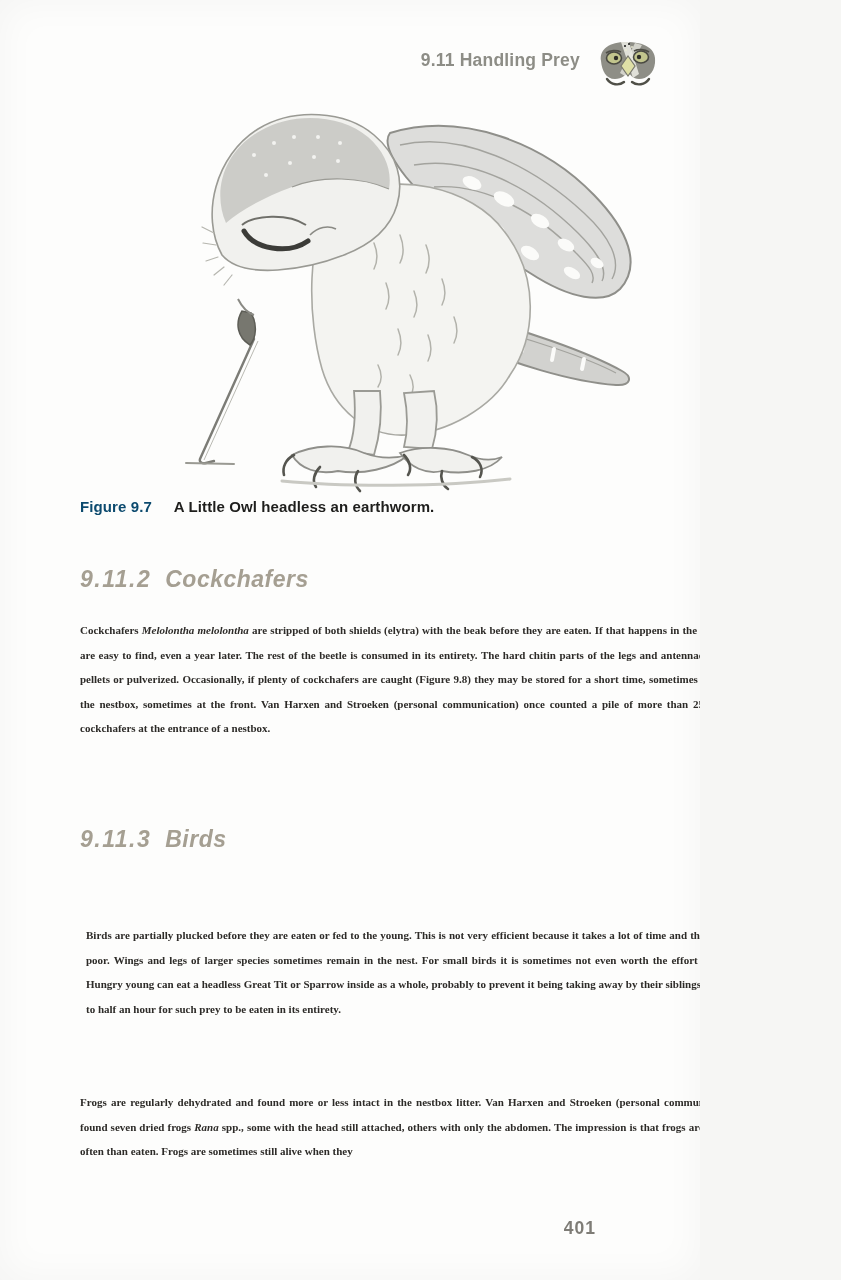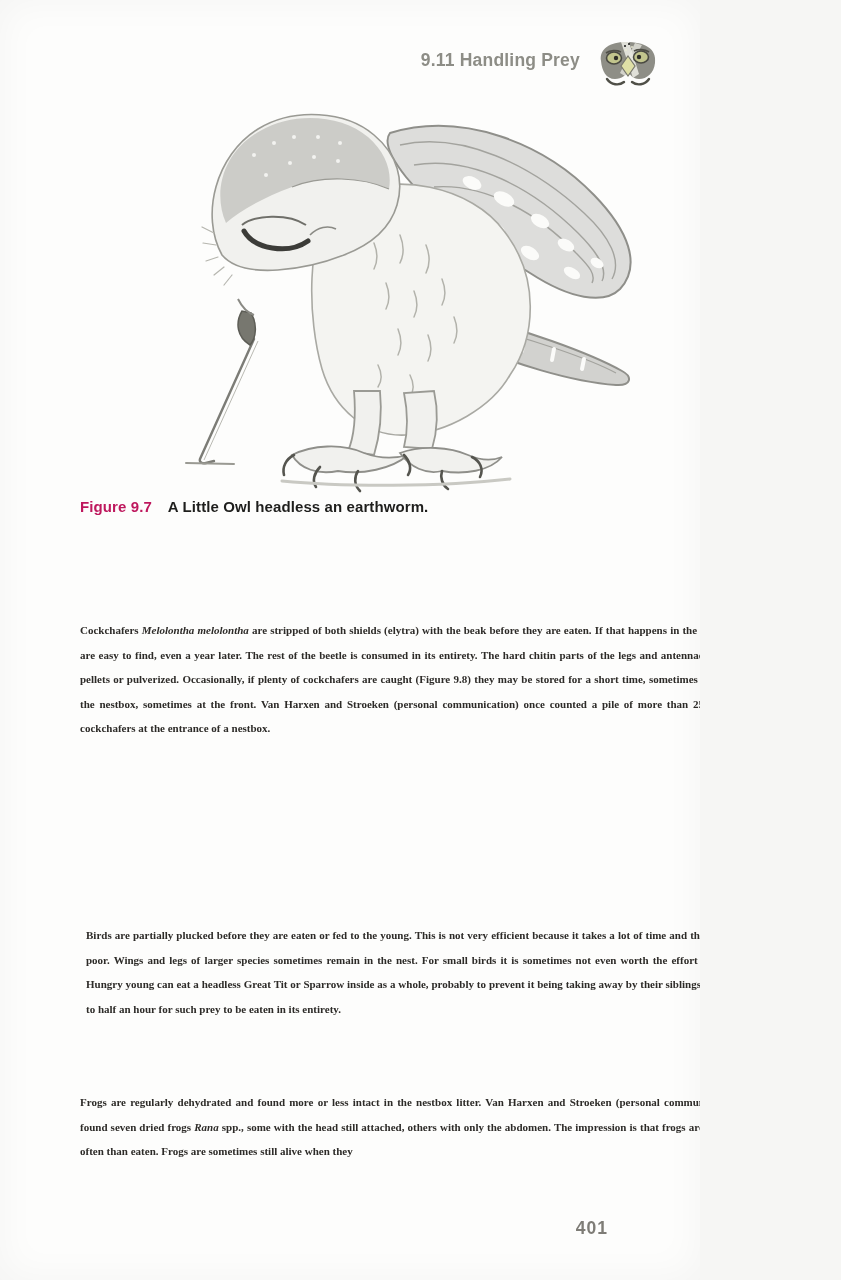--- a/index.html
+++ b/index.html
@@ -22,21 +22,21 @@
   .running-header .title{
     color:#8d8d86;font-size:17.5px;letter-spacing:0.2px;
     padding-bottom:6px;
   }
   
   .figure-art{position:absolute;left:142px;top:103px;width:520px;height:390px;}
   .figure-caption{
     position:absolute;left:80px;top:498px;width:620px;
     font-size:15px;color:#1e1e1c;letter-spacing:0.1px;
   }
-  .figure-caption .fig-label{color:#be185d;margin-right:16px;}
+  .figure-caption .fig-label{color:#0c4a6e;margin-right:22px;}
   
   .sec-heading{
     position:absolute;left:80px;width:600px;
     font-style:italic;font-size:23px;color:#a59f92;
     letter-spacing:0.5px;
   }
   .sec-heading .num{margin-right:14px;letter-spacing:1.5px;}
   .para{
     position:absolute;left:80px;width:686px;
     font-family:"Liberation Serif", serif;
@@ -44,21 +44,21 @@
     text-align:justify;
   }
   .para .it{font-style:italic;}
   #h-cockchafers{top:566px;}
   #p-cockchafers{top:607px;}
   #h-birds{top:826px;}
   #p-birds{top:912px;margin-left:6px;}
   #h-frogs{top:1036px;}
   #p-frogs{top:1076px;margin-top:14px;}
   .page-number{
-    position:absolute;top:1218px;right:92px;
+    position:absolute;top:1218px;right:104px;
     color:#7e7c76;font-size:17.5px;letter-spacing:1px;
   }
   svg{display:block;}
 </style>
 </head>
 <body>
 
 <div class="page">
 
   <div class="running-header">
@@ -184,21 +184,27 @@
       </g>
 
       <path d="M140,378 C200,384 300,384 368,376" fill="none" stroke="#c9c9c3" stroke-width="3" stroke-linecap="round"></path>
     </svg>
   </div>
 
   <div class="figure-caption">
     <span class="fig-label">Figure 9.7</span><span>A Little Owl headless an earthworm.</span>
   </div>
 
+  <div class="sec-heading" id="h-cockchafers">
+    <span class="num">9.11.2</span><span>Cockchafers</span>
+  </div>
   <p class="para" id="p-cockchafers"><span>Cockchafers </span><span class="it">Melolontha melolontha</span><span> are stripped of both shields (elytra) with the beak before they are eaten. If that happens in the nestbox, these are easy to find, even a year later. The rest of the beetle is consumed in its entirety. The hard chitin parts of the legs and antennae are found in pellets or pulverized. Occasionally, if plenty of cockchafers are caught (Figure 9.8) they may be stored for a short time, sometimes in a corner of the nestbox, sometimes at the front. Van Harxen and Stroeken (personal communication) once counted a pile of more than 25 fairly intact cockchafers at the entrance of a nestbox.</span></p>
 
+  <div class="sec-heading" id="h-birds">
+    <span class="num">9.11.3</span><span>Birds</span>
+  </div>
   <p class="para" id="p-birds"><span>Birds are partially plucked before they are eaten or fed to the young. This is not very efficient because it takes a lot of time and the result is often poor. Wings and legs of larger species sometimes remain in the nest. For small birds it is sometimes not even worth the effort to pluck them. Hungry young can eat a headless Great Tit or Sparrow inside as a whole, probably to prevent it being taking away by their siblings. It can take up to half an hour for such prey to be eaten in its entirety.</span></p>
 
   <p class="para" id="p-frogs"><span>Frogs are regularly dehydrated and found more or less intact in the nestbox litter. Van Harxen and Stroeken (personal communication) once found seven dried frogs </span><span class="it">Rana</span><span> spp., some with the head still attached, others with only the abdomen. The impression is that frogs are caught more often than eaten. Frogs are sometimes still alive when they</span></p>
 
   <div class="page-number">401</div>
 
 </div>
 
 </body></html>

